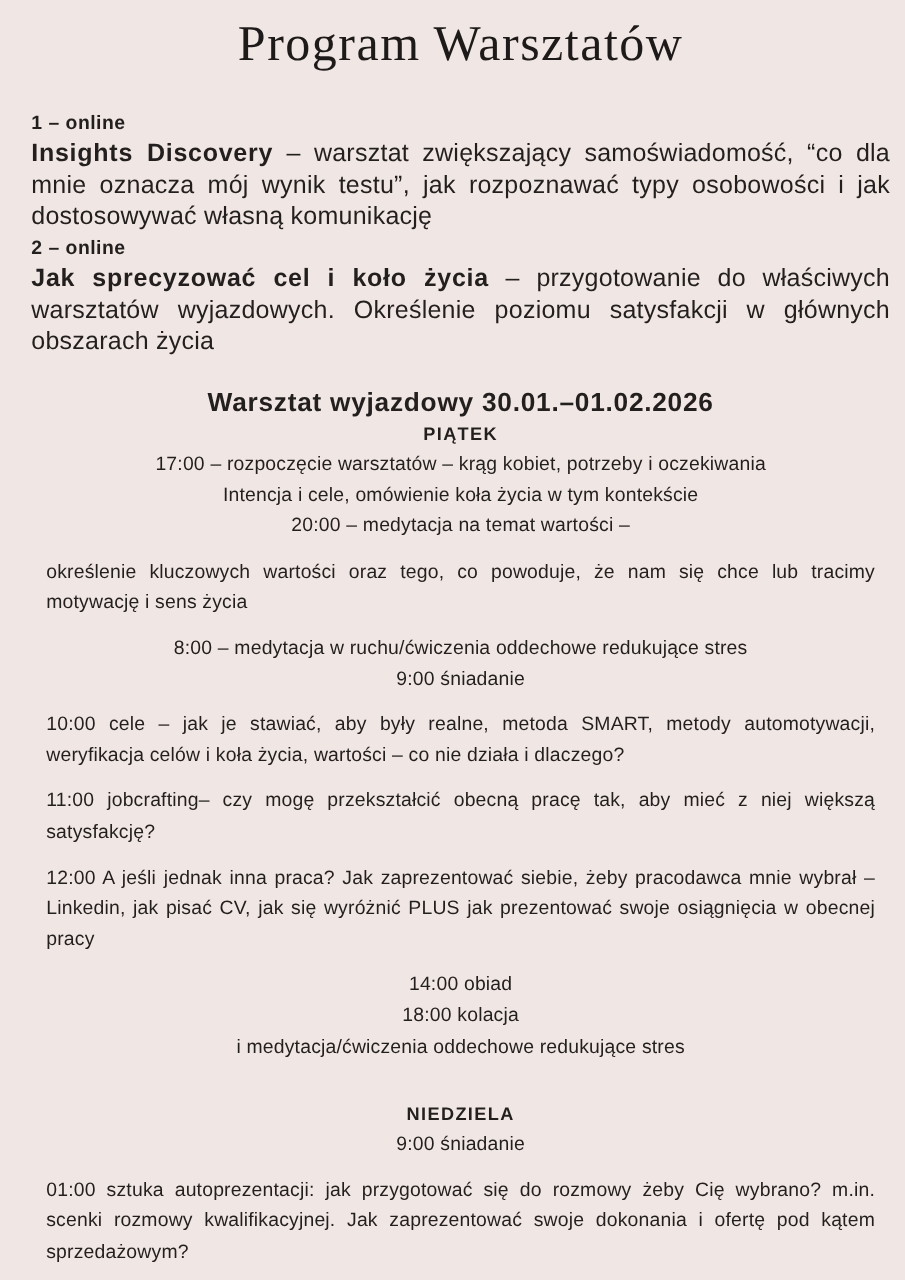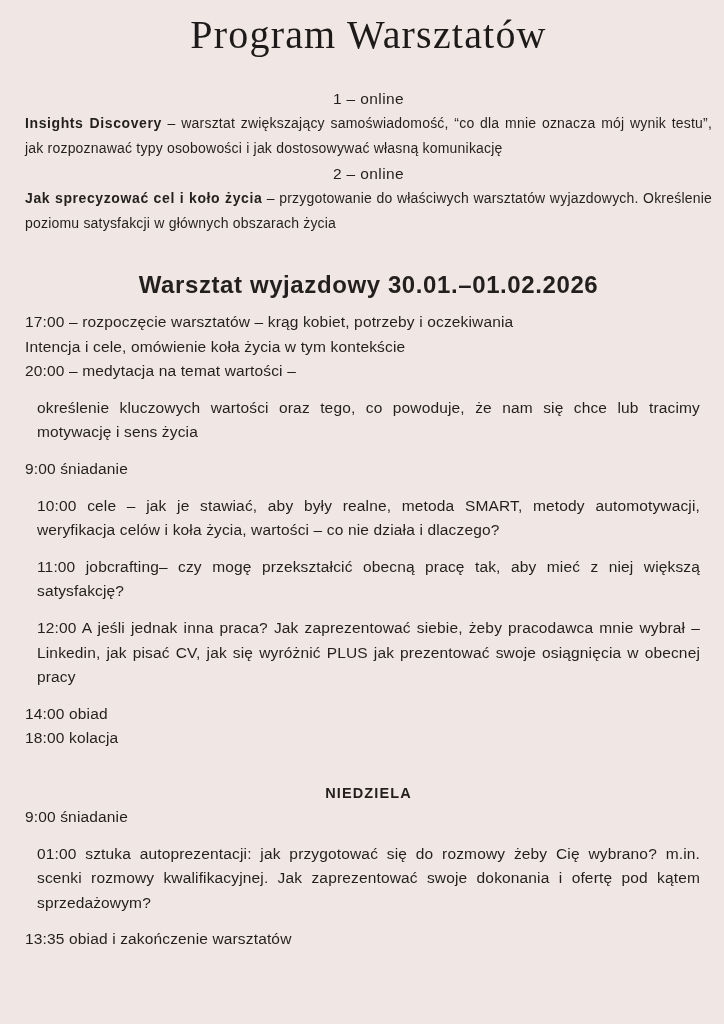--- a/index.html
+++ b/index.html
@@ -26,66 +26,66 @@
     font-size: 40px;
     font-weight: 400;
     text-align: center;
     letter-spacing: 1.2px;
     color: #1d1a19;
     margin: 0;
     padding-top: 13px;
     line-height: 1.1;
   }
   .center-head {
-    text-align: center;
-    font-weight: normal;
+    text-align: left;
+    font-weight: bold;
     font-size: 15.5px;
     letter-spacing: 0.4px;
     line-height: 25px;
     margin: 0;
   }
   .gap-top-1 { margin-top: 29px; }
   .para {
-    font-size: 14px;
+    font-size: 20px;
     line-height: 25px;
     letter-spacing: 0.2px;
     text-align: justify;
     text-justify: inter-word;
     margin: 0;
     -webkit-hyphens: none;
     hyphens: none;
   }
   .para .lead {
     font-weight: bold;
     letter-spacing: 0.6px;
   }
   .section-title {
     text-align: center;
     font-weight: bold;
-    font-size: 24px;
+    font-size: 21px;
     letter-spacing: 0.6px;
     line-height: 26px;
-    margin: 12px;
+    margin: 0;
     padding-top: 24px;
   }
   .day-head {
     text-align: center;
     font-weight: bold;
     font-size: 14.5px;
     letter-spacing: 1.1px;
     line-height: 24px;
     margin: 0;
   }
   .day-head.spaced { padding-top: 30px; }
   .line {
     font-size: 15.5px;
     line-height: 24.6px;
     letter-spacing: 0.15px;
     margin: 0;
-    text-align: left;
+    text-align: center;
     white-space: normal;
   }
   .schedule-block { margin: 0; }
   
   .jpara {
     font-size: 15.5px;
     line-height: 24.6px;
     letter-spacing: 0.15px;
     margin: 12px;
     text-align: justify;
@@ -105,36 +105,39 @@
   </div>
 
   <div>
     <p class="center-head">2 – online</p>
     <p class="para"><span class="lead">Jak sprecyzować cel i koło życia</span><span> – przygotowanie do właściwych warsztatów wyjazdowych. Określenie poziomu satysfakcji w głównych obszarach życia</span></p>
   </div>
 
   <h2 class="section-title">Warsztat wyjazdowy 30.01.–01.02.2026</h2>
 
   <div>
+    <p class="day-head">PIĄTEK</p>
     <div class="schedule-block">
       <p class="line">17:00 – rozpoczęcie warsztatów – krąg kobiet, potrzeby i oczekiwania</p>
       <p class="line">Intencja i cele, omówienie koła życia w tym kontekście</p>
       <p class="line">20:00 – medytacja na temat wartości –</p>
       <p class="jpara">określenie kluczowych wartości oraz tego, co powoduje, że nam się chce lub tracimy motywację i sens życia</p>
     </div>
   </div>
 
   <div>
     <div class="schedule-block">
+      <p class="line">8:00 – medytacja w ruchu/ćwiczenia oddechowe redukujące stres</p>
       <p class="line">9:00 śniadanie</p>
       <p class="jpara">10:00 cele – jak je stawiać, aby były realne, metoda SMART, metody automotywacji, weryfikacja celów i koła życia, wartości – co nie działa i dlaczego?</p>
       <p class="jpara">11:00 jobcrafting– czy mogę przekształcić obecną pracę tak, aby mieć z niej większą satysfakcję?</p>
       <p class="jpara">12:00 A jeśli jednak inna praca? Jak zaprezentować siebie, żeby pracodawca mnie wybrał – Linkedin, jak pisać CV, jak się wyróżnić PLUS jak prezentować swoje osiągnięcia w obecnej pracy</p>
       <p class="line">14:00 obiad</p>
       <p class="line">18:00 kolacja</p>
+      <p class="line">i medytacja/ćwiczenia oddechowe redukujące stres</p>
     </div>
   </div>
 
   <div>
     <p class="day-head spaced">NIEDZIELA</p>
     <div class="schedule-block">
       <p class="line">9:00 śniadanie</p>
       <p class="jpara">01:00 sztuka autoprezentacji: jak przygotować się do rozmowy żeby Cię wybrano? m.in. scenki rozmowy kwalifikacyjnej. Jak zaprezentować swoje dokonania i ofertę pod kątem sprzedażowym?</p>
       <p class="line">13:35 obiad i zakończenie warsztatów</p>
     </div>

